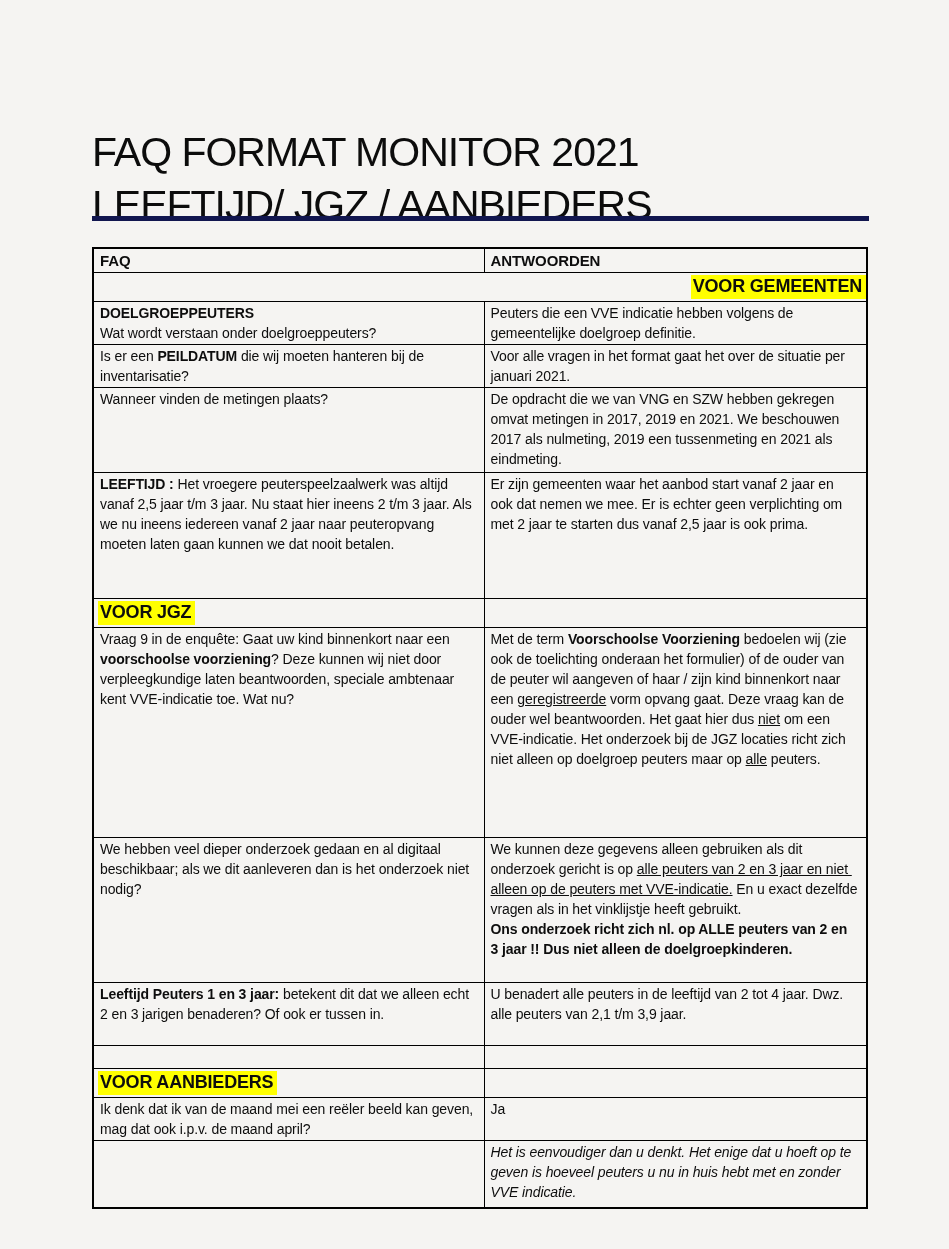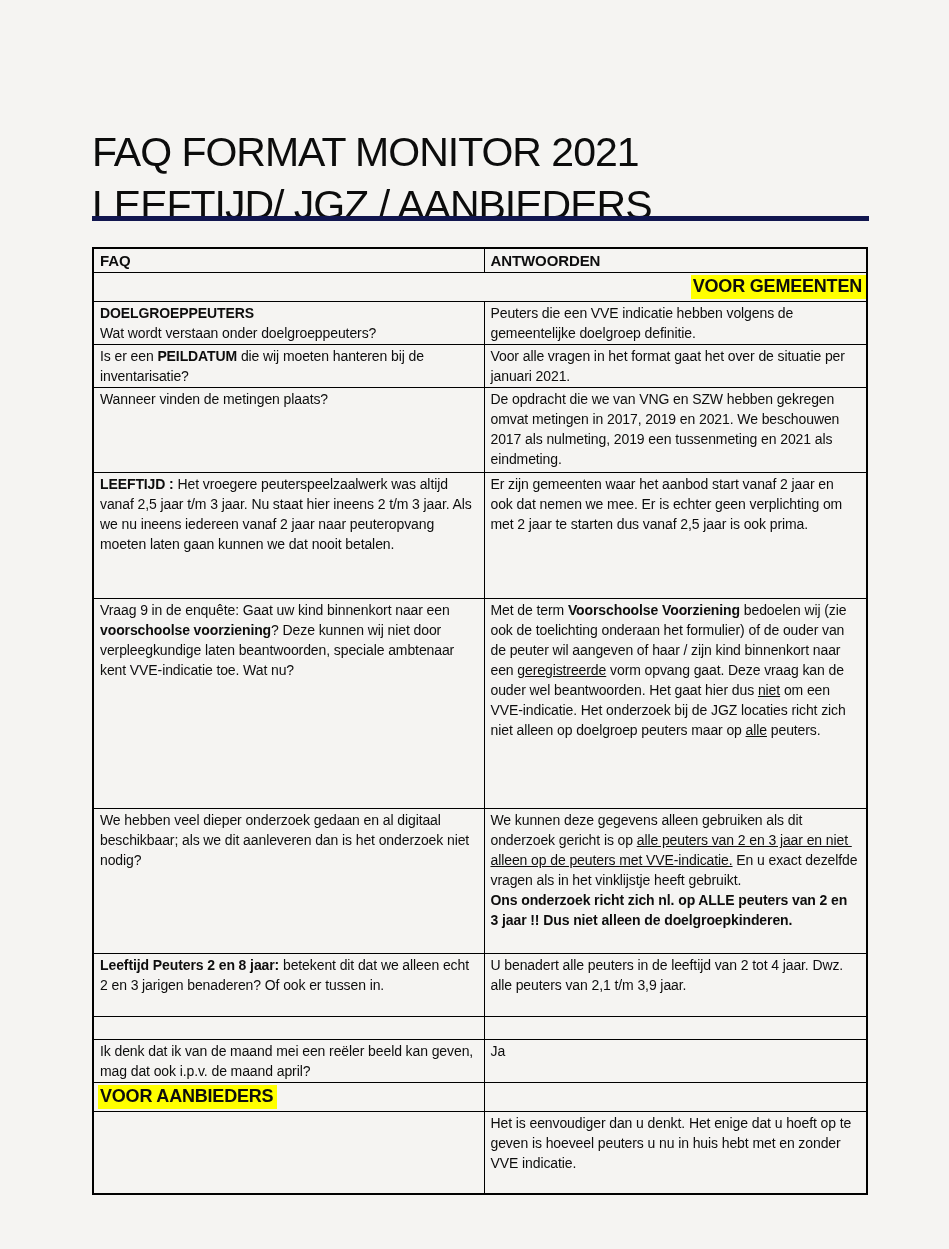--- a/index.html
+++ b/index.html
@@ -89,44 +89,48 @@
           <td class="cell"><span>Voor alle vragen in het format gaat het over de situatie per januari 2021.</span></td>
         </tr>
         <tr style="height: 85px;">
           <td class="cell"><span>Wanneer vinden de metingen plaats?</span></td>
           <td class="cell"><span>De opdracht die we van VNG en SZW hebben gekregen omvat metingen in 2017, 2019 en 2021. We beschouwen 2017 als nulmeting, 2019 een tussenmeting en 2021 als eindmeting.</span></td>
         </tr>
         <tr style="height: 126px;">
           <td class="cell"><span class="b ">LEEFTIJD</span><span class="b "> : </span><span>Het vroegere peuterspeelzaalwerk was altijd vanaf 2,5 jaar t/m 3 jaar. Nu staat hier ineens 2 t/m 3 jaar. Als we nu ineens iedereen vanaf 2 jaar naar peuteropvang moeten laten gaan kunnen we dat nooit betalen.</span></td>
           <td class="cell"><span>Er zijn gemeenten waar het aanbod start vanaf 2 jaar en ook dat nemen we mee. Er is echter geen verplichting om met 2 jaar te starten dus vanaf 2,5 jaar is ook prima.</span></td>
         </tr>
+        <tr style="height: 27px;">
+          <td class="cell section-cell"><span class="section-label">VOOR JGZ</span></td>
+          <td class="cell"></td>
+        </tr>
         <tr style="height: 210px;">
           <td class="cell"><span>Vraag 9 in de enquête: Gaat uw kind binnenkort naar een </span><span class="b ">voorschoolse voorziening</span><span>? Deze kunnen wij niet door verpleegkundige laten beantwoorden, speciale ambtenaar kent VVE-indicatie toe. Wat nu?</span></td>
           <td class="cell"><span>Met de term </span><span class="b ">Voorschoolse Voorziening</span><span> bedoelen wij (zie ook de toelichting onderaan het formulier) of de ouder van de peuter wil aangeven of haar / zijn kind binnenkort naar een </span><span class="u">geregistreerde</span><span> vorm opvang gaat. Deze vraag kan de ouder wel beantwoorden. Het gaat hier dus </span><span class="u">niet</span><span> om een VVE-indicatie. Het onderzoek bij de JGZ locaties richt zich niet alleen op doelgroep peuters maar op </span><span class="u">alle</span><span> peuters.</span></td>
         </tr>
         <tr style="height: 145px;">
           <td class="cell"><span>We hebben veel dieper onderzoek gedaan en al digitaal beschikbaar; als we dit aanleveren dan is het onderzoek niet nodig?</span></td>
           <td class="cell"><span>We kunnen deze gegevens alleen gebruiken als dit onderzoek gericht is op </span><span class="u">alle peuters van 2 en 3 jaar en niet alleen op de peuters met VVE-indicatie.</span><span> En u exact dezelfde vragen als in het vinklijstje heeft gebruikt.
 </span><span class="b ">Ons onderzoek richt zich nl. op ALLE peuters van 2 en 3 jaar !! Dus niet alleen de doelgroepkinderen.</span></td>
         </tr>
         <tr style="height: 63px;">
-          <td class="cell"><span class="b ">Leeftijd Peuters 2 en 8 jaar:</span><span> betekent dit dat we alleen echt 2 en 3 jarigen benaderen? Of ook er tussen in.</span></td>
+          <td class="cell"><span class="b ">Leeftijd Peuters 1 en 3 jaar:</span><span> betekent dit dat we alleen echt 2 en 3 jarigen benaderen? Of ook er tussen in.</span></td>
           <td class="cell"><span>U benadert alle peuters in de leeftijd van 2 tot 4 jaar. Dwz. alle peuters van 2,1 t/m 3,9 jaar.</span></td>
         </tr>
         <tr style="height: 23px;">
           <td class="cell"></td>
           <td class="cell"></td>
         </tr>
+        <tr style="height: 29px;">
+          <td class="cell section-cell"><span class="section-label">VOOR AANBIEDERS</span></td>
+          <td class="cell"></td>
+        </tr>
         <tr style="height: 41px;">
           <td class="cell"><span>Ik denk dat ik van de maand mei een reëler beeld kan geven, mag dat ook i.p.v. de maand april?</span></td>
           <td class="cell"><span>Ja</span></td>
         </tr>
-        <tr style="height: 29px;">
-          <td class="cell section-cell"><span class="section-label">VOOR AANBIEDERS</span></td>
-          <td class="cell"></td>
-        </tr>
-        <tr style="height: 82px;">
+        <tr style="height: 67px; font-style: italic;">
           <td class="cell"></td>
           <td class="cell"><span>Het is eenvoudiger dan u denkt. Het enige dat u hoeft op te geven is hoeveel peuters u nu in huis hebt met en zonder VVE indicatie.</span></td>
         </tr>
       </tbody>
   </table>
 </div>
 
 </body></html>

